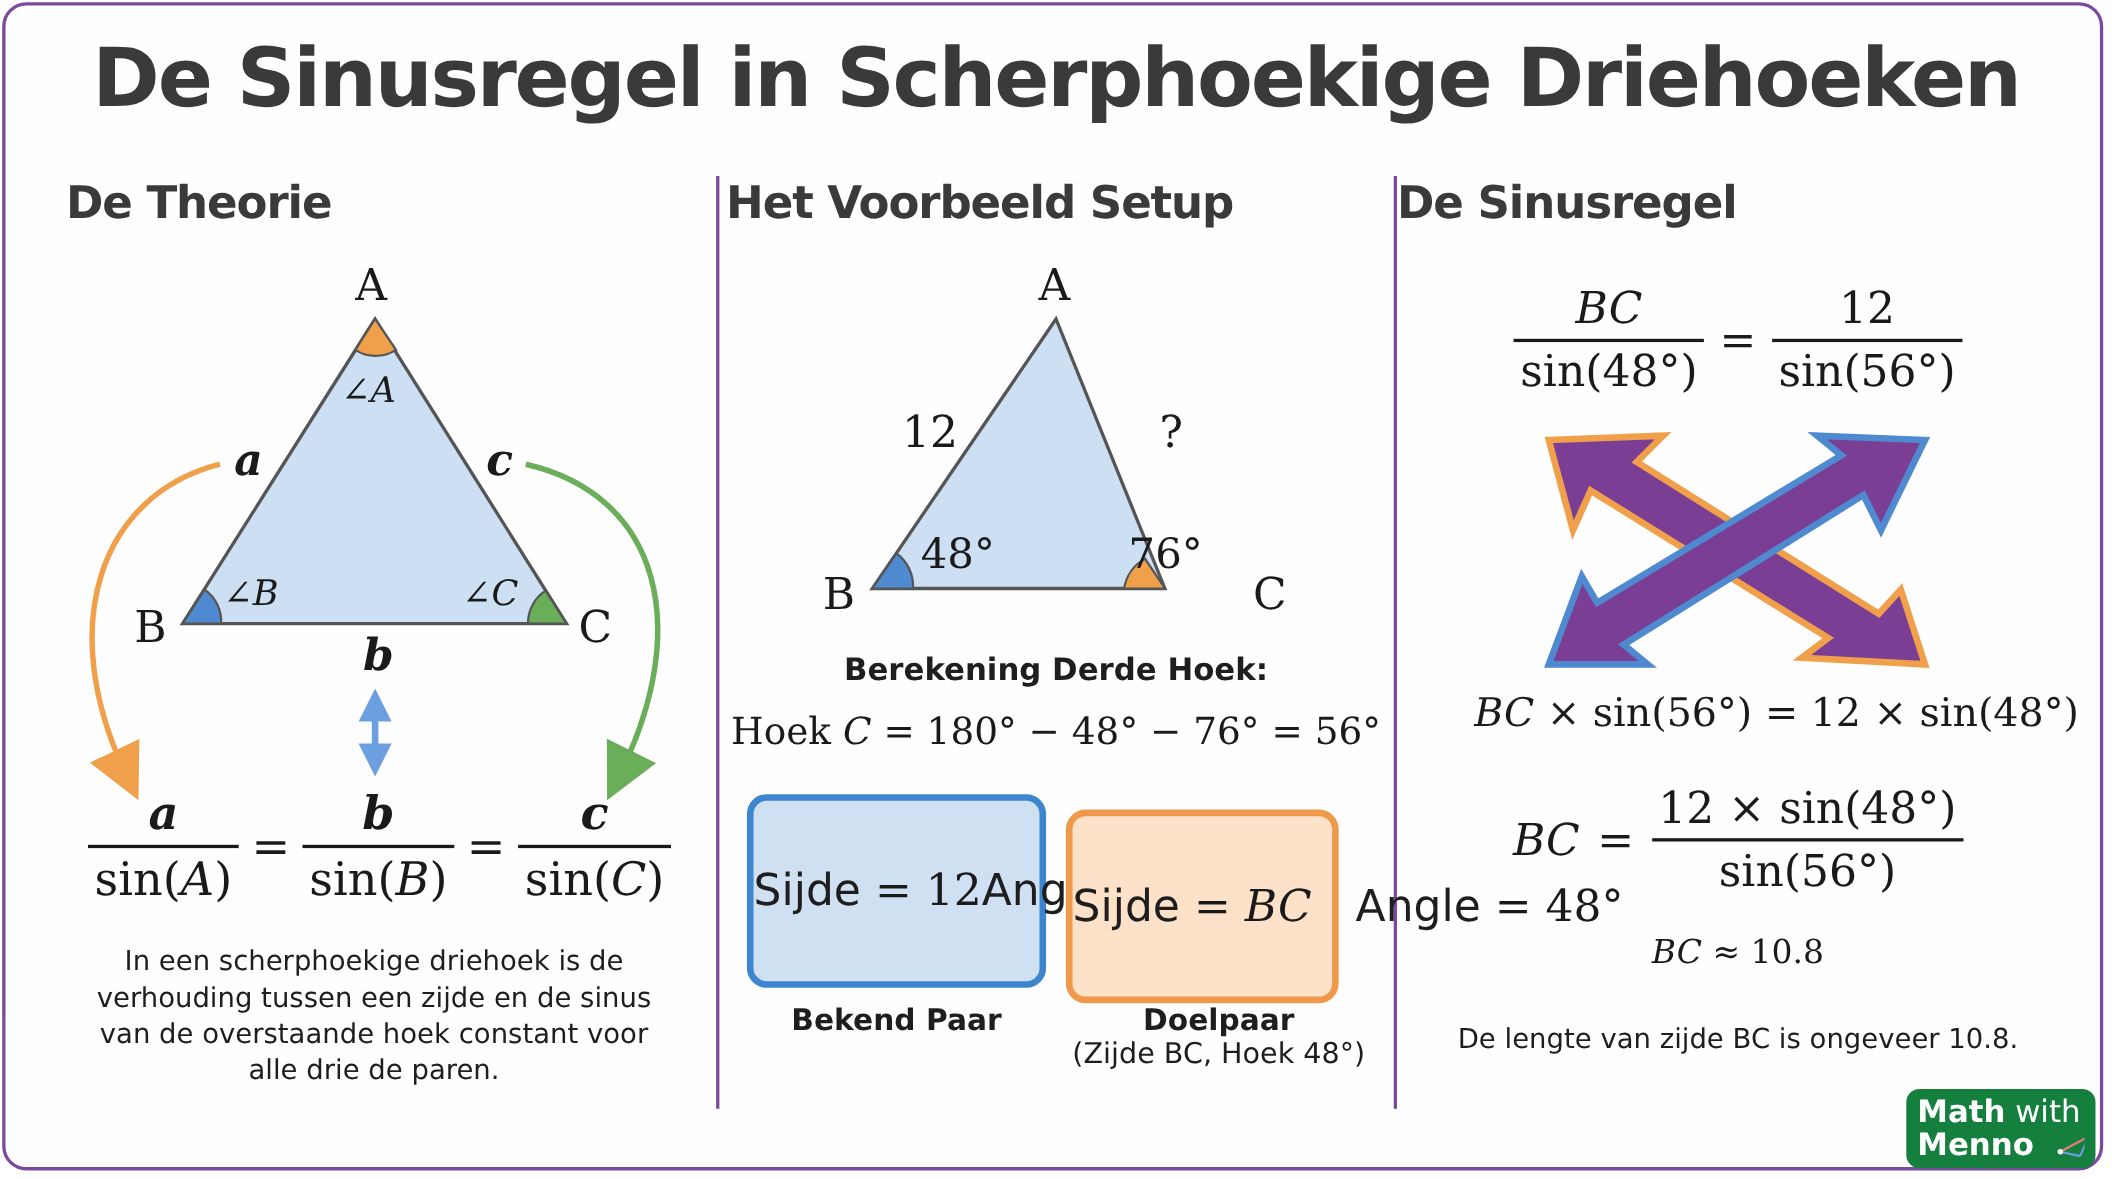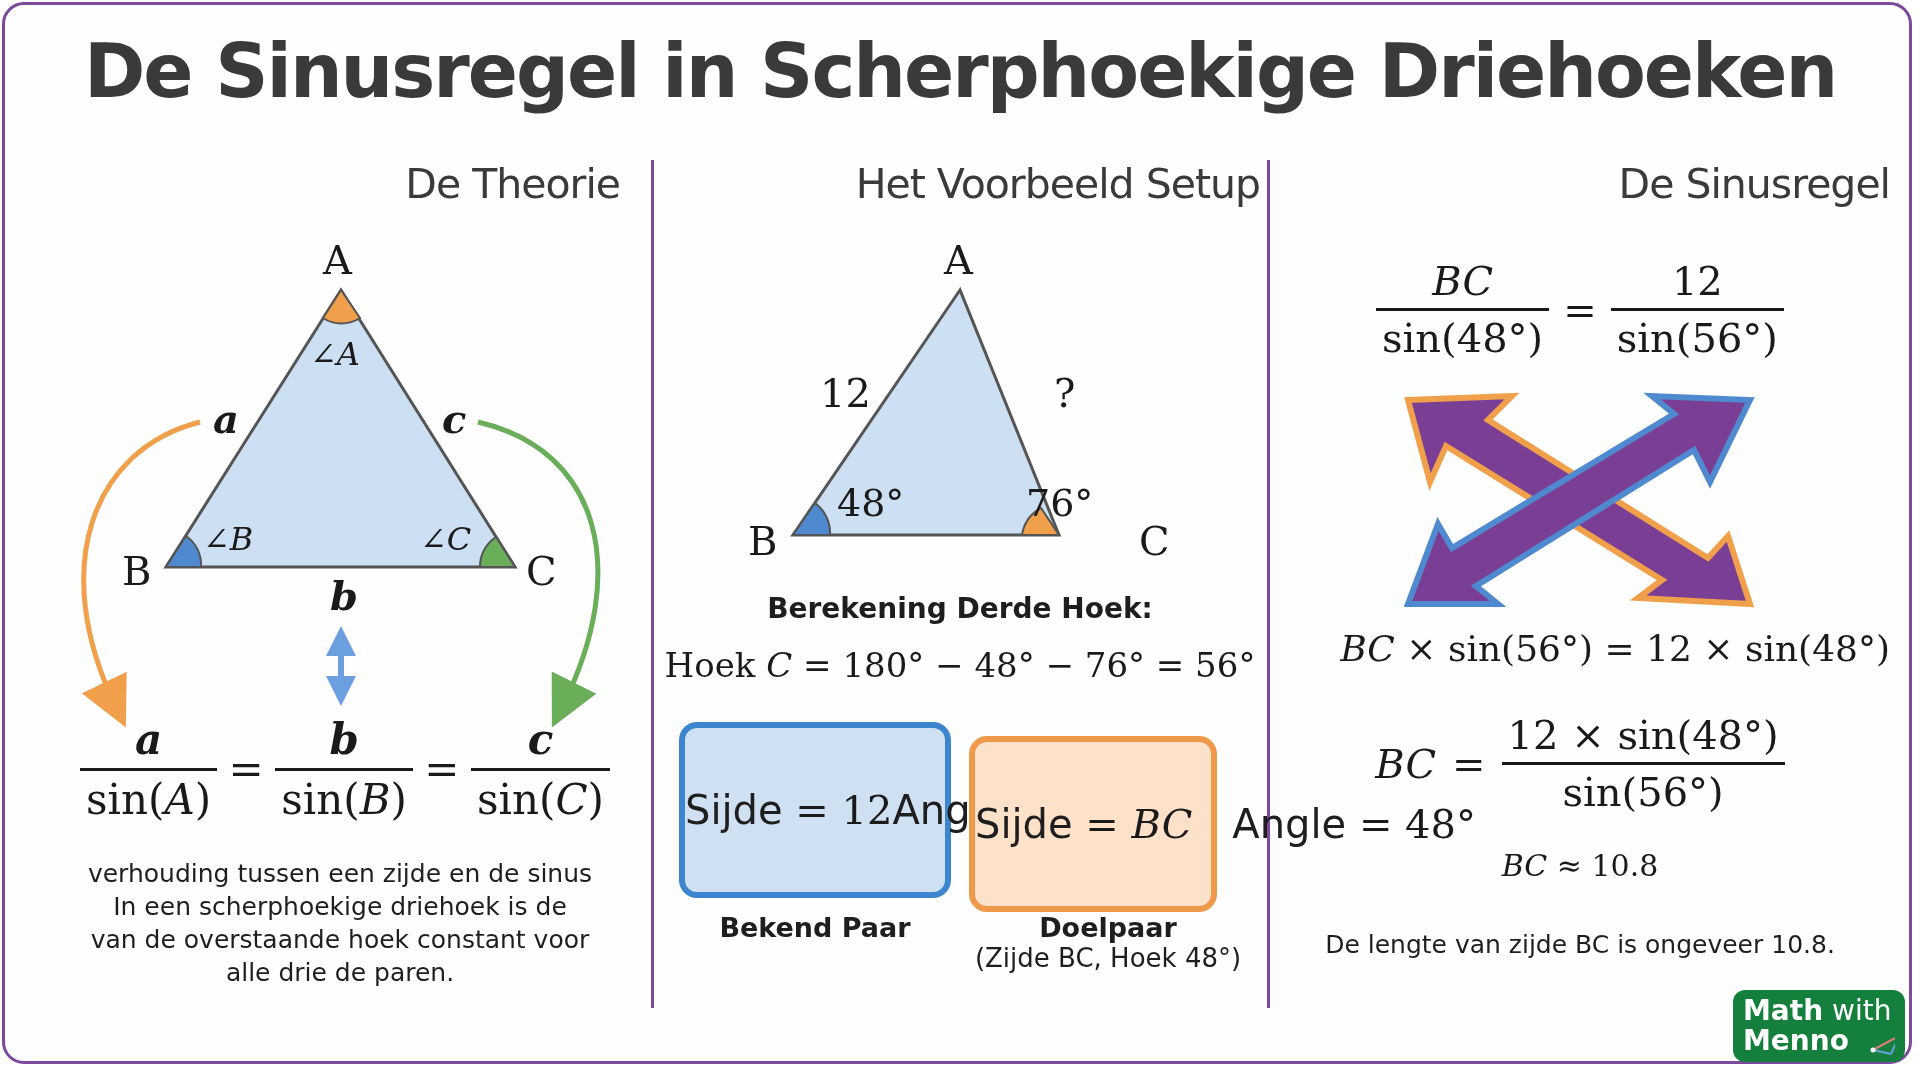--- a/index.html
+++ b/index.html
@@ -1,19 +1,19 @@
 <!DOCTYPE html>
 <html><head>
 <meta charset="utf-8">
 <style>
   html, body { margin:0; padding:0; }
   body { width:1920px; height:1072px; background:#ffffff; overflow:hidden; position:relative; font-family:"Liberation Sans", sans-serif; }
   .frame { position:absolute; left:2px; top:2px; width:1910px; height:1062px; border:3px solid #7b4a9c; border-radius:22px; background:#fefefe; box-sizing:border-box; }
   .title { position:absolute; left:0; right:0; top:28px; text-align:center; font-family:"DejaVu Sans", sans-serif; font-weight:bold; font-size:74px; color:#3a3a3a; letter-spacing:-2px; }
-  .col-head { position:absolute; top:160px; font-family:"DejaVu Sans", sans-serif; font-weight:normal; font-size:41px; color:#3a3a3a; text-align:right; letter-spacing:-1px; }
+  .col-head { position:absolute; top:160px; font-family:"DejaVu Sans", sans-serif; font-weight:bold; font-size:41px; color:#3a3a3a; text-align:left; letter-spacing:-1px; }
   .divider { position:absolute; top:160px; width:3px; height:848px; background:#7b4a9c; }
   .math { font-family:"DejaVu Serif", serif; color:#1a1a1a; }
   .mi { font-style:italic; }
   .frac { display:inline-flex; flex-direction:column; align-items:center; vertical-align:middle; }
   .frac .num { padding:0 6px; }
   .frac .bar { align-self:stretch; height:3px; background:#1a1a1a; margin:4px 0; }
   .frac .den { padding:0 6px; }
   .abs { position:absolute; }
   .sans { font-family:"DejaVu Sans", sans-serif; color:#1e1e1e; }
   .box { position:absolute; border-radius:18px; box-sizing:border-box; display:flex; flex-direction:row; align-items:center; justify-content:space-around; padding:10px 0; }
@@ -86,22 +86,22 @@
     </span>
   <span>=</span>
   <span class="frac">
       <span class="num mi" style="font-weight:bold;">c</span>
       <span class="bar"></span>
       <span class="den"><span>sin(</span><span class="mi">C</span><span>)</span></span>
     </span>
 </div>
 
 <div class="abs sans" style="left:60px;top:857px;width:560px;text-align:center;font-size:25px;line-height:33px;">
+  <div>In een scherphoekige driehoek is de</div>
   <div>verhouding tussen een zijde en de sinus</div>
-  <div>In een scherphoekige driehoek is de</div>
   <div>van de overstaande hoek constant voor</div>
   <div>alle drie de paren.</div>
 </div>
 
 <svg class="abs" style="left:660px;top:0;" width="600" height="600">
   <polygon points="300,290 133,535 399,535" fill="#cddff2" stroke="#555" stroke-width="3"></polygon>
   <path d="M133,535 L170,535 A37,37 0 0 0 155,503 Z" fill="#4f8ad0" stroke="#555" stroke-width="2"></path>
   <path d="M399,535 L362,535 A37,37 0 0 1 381,508 Z" fill="#f0a04b" stroke="#555" stroke-width="2"></path>
 </svg>
 <div class="abs math" style="left:944px;top:237px;font-size:40px;">A</div>
@@ -165,21 +165,21 @@
       <span class="den">sin(56°)</span>
     </span>
 </div>
 
 <div class="abs math" style="left:1270px;top:848px;width:620px;text-align:center;font-size:30px;"><span class="mi">BC</span><span> ≈ 10.8</span></div>
 
 <div class="abs sans" style="left:1270px;top:930px;width:620px;text-align:center;font-size:25px;">De lengte van zijde BC is ongeveer 10.8.</div>
 
 <div class="logo">
   <div><b>Math</b><span> with</span></div>
-  <div style="display:flex;align-items:flex-end;gap:20px;">
+  <div style="display:flex;align-items:center;gap:20px;">
       <b>Menno</b>
     <svg width="34" height="24">
         <line x1="4" y1="18" x2="30" y2="4" stroke="#e57b7b" stroke-width="2"></line>
         <line x1="30" y1="4" x2="22" y2="22" stroke="#6b9fe0" stroke-width="2"></line>
         <line x1="4" y1="18" x2="22" y2="22" stroke="#6b9fe0" stroke-width="2"></line>
         <circle cx="4" cy="18" r="2.5" fill="#fff"></circle>
         <circle cx="30" cy="4" r="2.5" fill="#fff"></circle>
       </svg>
   </div>
 </div>

